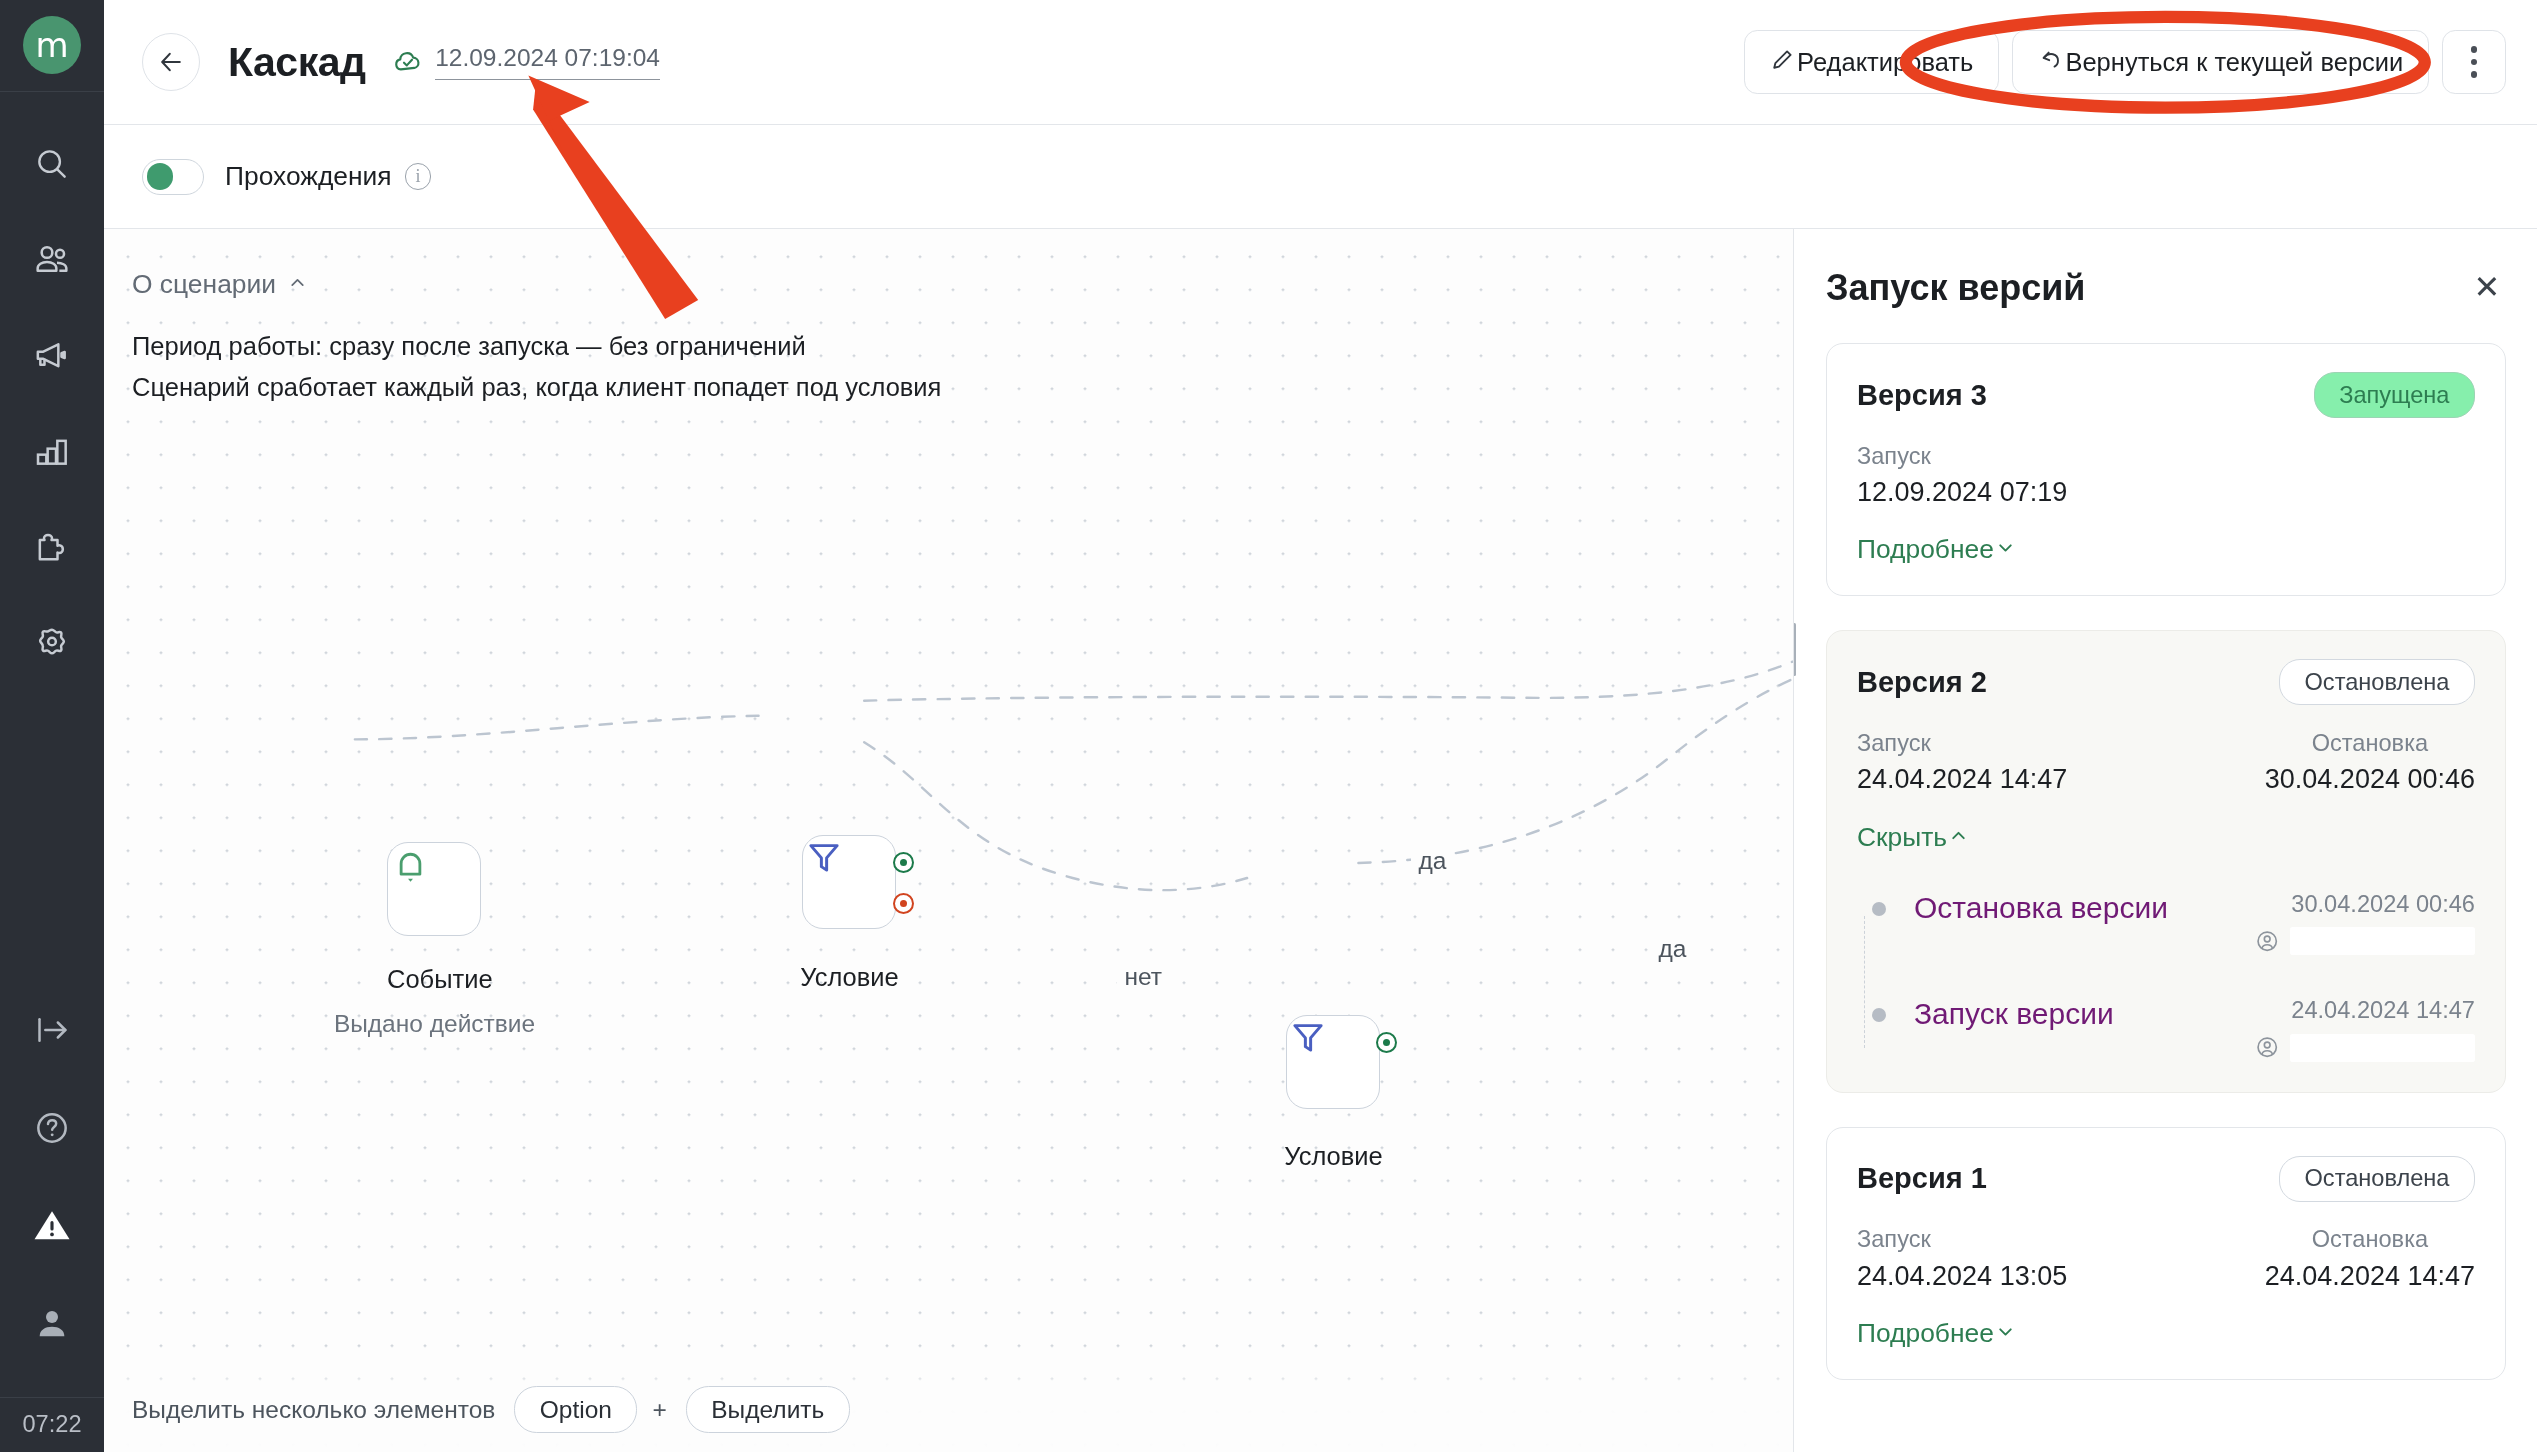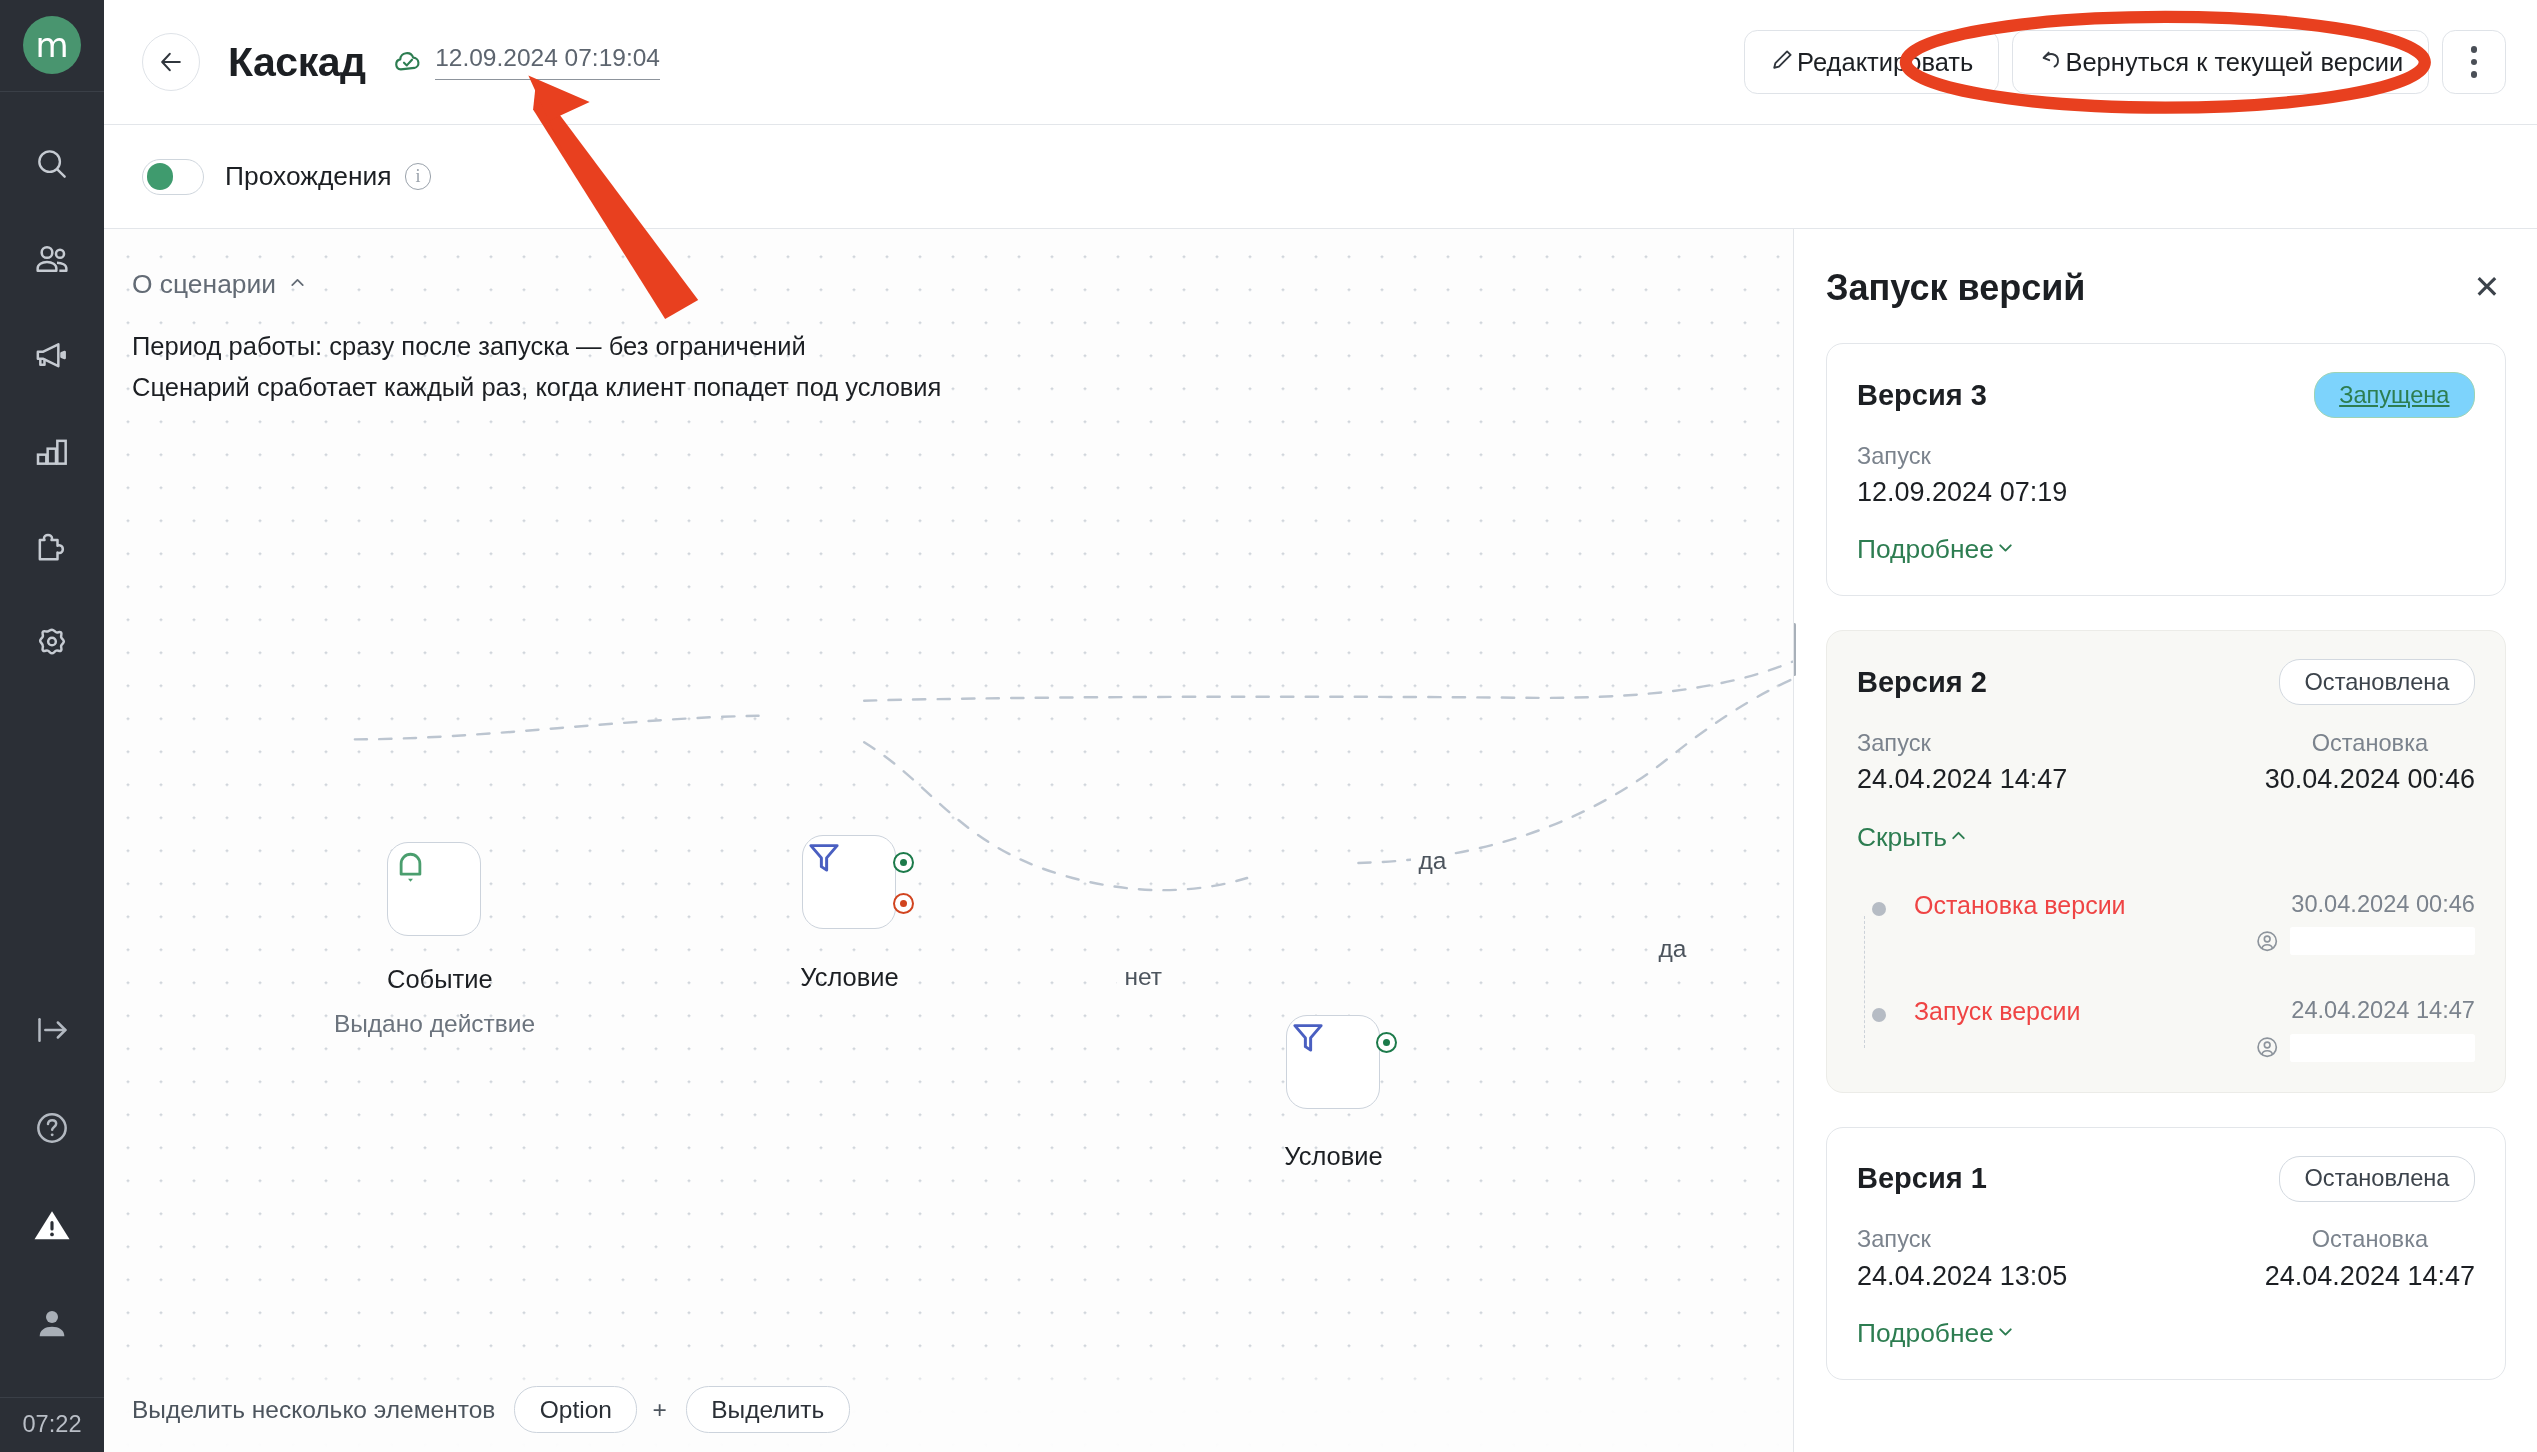--- a/index.html
+++ b/index.html
@@ -176,21 +176,21 @@
   .vcard {
     border: 0.9px solid #e3e6ea; border-radius: 17px;
     padding: 28px 30px 30px 30px; margin-top: 34px; background: #fff;
   }
   .vcard.expanded { background: #f8f8f5; border-color: #ecece8; }
   .vcard-top { display: flex; align-items: center; justify-content: space-between; }
   .vcard-title { font-size: 29px; font-weight: 700; color: #1c1f23; }
   .badge {
     border-radius: 21px; padding: 8.5px 24.5px; font-size: 23.6px; white-space: nowrap;
   }
-  .badge.run { border: 1.4px solid #9dd3b4; color: #2d7d51; background: #7dd3fc; text-decoration: underline; }
+  .badge.run { border: 1.4px solid #9dd3b4; color: #2d7d51; background: #86efac; }
   .badge.stop { border: 1.4px solid #d3d9e0; color: #3c434b; background: #fff; }
 
   .vrow { display: flex; justify-content: space-between; margin-top: 24.5px; }
   .vcol { display: flex; flex-direction: column; gap: 7.5px; }
   .vcol.right { align-items: center; text-align: right; }
   .vlabel { font-size: 23.6px; color: #7b838d; }
   .vvalue { font-size: 27px; color: #1c1f23; }
 
   .vtoggle {
     margin-top: 26.4px; font-size: 26.4px; color: #2d7d51; cursor: pointer;
@@ -202,21 +202,21 @@
   .tl-item:last-child { padding-bottom: 0; }
   .tl-dot {
     width: 14px; height: 14px; border-radius: 50%; background: #b6bcc4;
     margin-top: 11.3px; flex: 0 0 14px; position: relative; z-index: 2;
   }
   .tl-line {
     position: absolute; left: 6.6px; top: 25.5px; bottom: 13.2px;
     border-left: 1.9px dashed #ccd2d9;
   }
   .tl-body { flex: 1 1 auto; display: flex; justify-content: space-between; padding-left: 28px; }
-  .tl-name { font-size: 25px; color: #ef4444; }
+  .tl-name { font-size: 30px; color: #701a75; }
   .tl-right { display: flex; flex-direction: column; align-items: flex-end; gap: 9.4px; }
   .tl-time { font-size: 23.6px; color: #7b838d; }
   .tl-user { display: flex; align-items: center; gap: 9.4px; }
   .tl-user-redact { width: 185px; height: 28px; background: #fff; border-radius: 2.8px; }
 
   
   .anno { position: absolute; inset: 0; pointer-events: none; z-index: 50; }
 </style>
 </head>
 <body>

